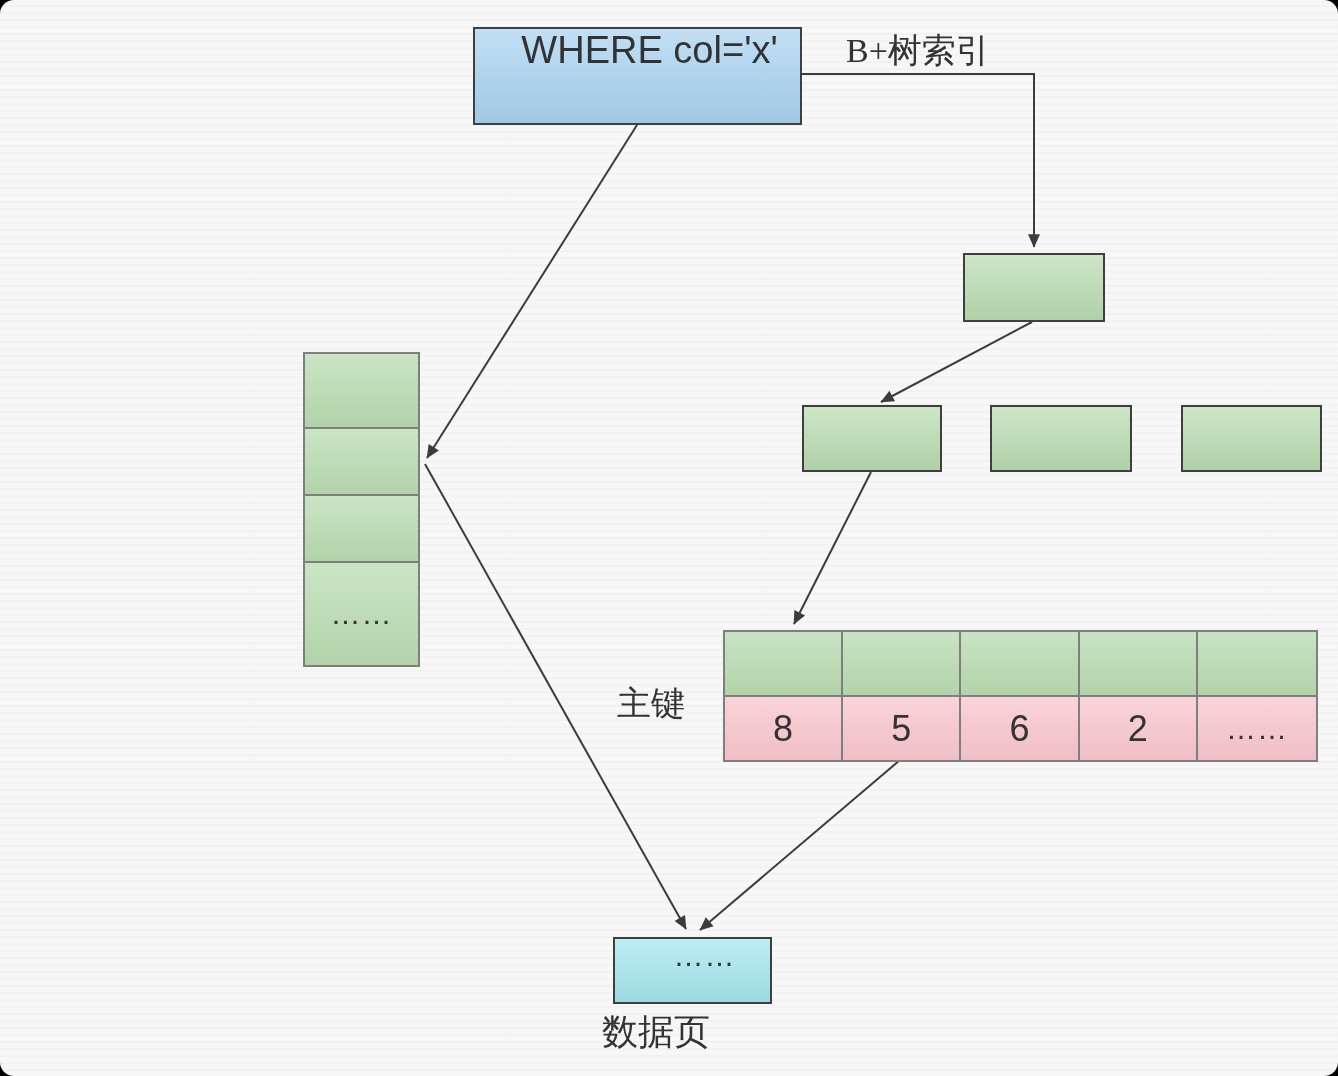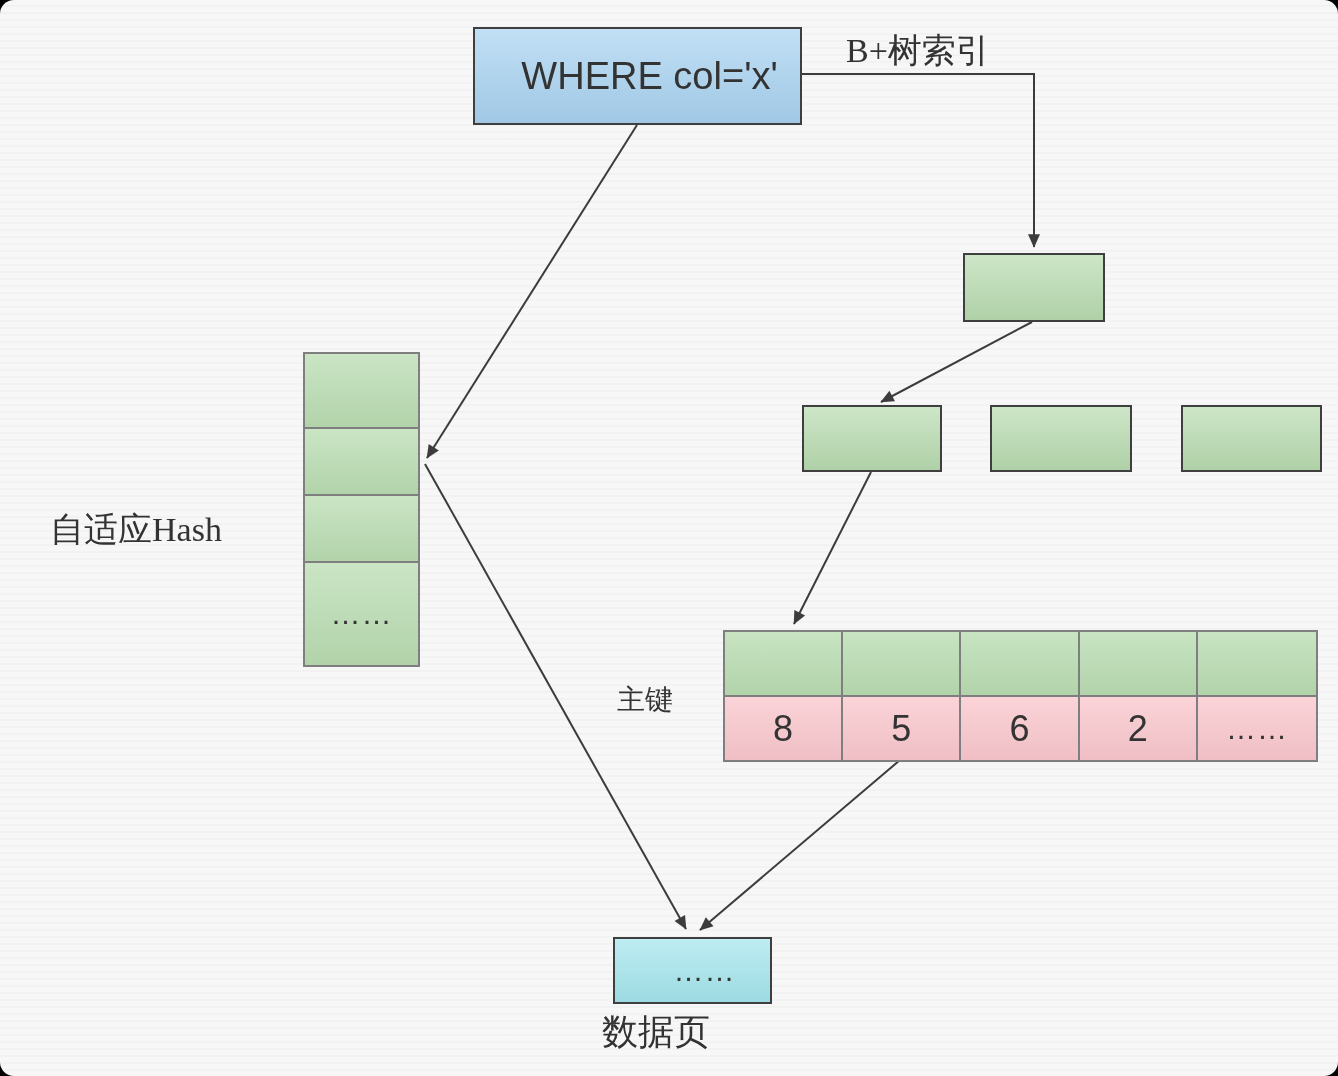--- a/index.html
+++ b/index.html
@@ -9,32 +9,32 @@
     background-color:var(--background,#f7f7f8);
     background-image:repeating-linear-gradient(180deg,
       rgba(255,255,255,0) 0px, rgba(255,255,255,0) 5px,
       rgba(0,0,0,0.018) 5px, rgba(0,0,0,0.018) 7px);
     border-radius:14px;overflow:hidden;
     color:var(--text,#333);
   }
   .box{
     position:absolute;box-sizing:border-box;
     border:2px solid var(--box_border,#3f3f3f);
-    display:flex;align-items:center;justify-content:center;
+    display:flex;justify-content:center;
     background-image:linear-gradient(rgba(255,255,255,.28),rgba(0,0,0,.05));
     padding-left:24px;
   }
   .blue{background-color:var(--blue,#a9d3f1);}
   .green{background-color:var(--green,#b9dcb1);}
   .cyan{background-color:var(--cyan,#a5e6ee);}
   .label{position:absolute;white-space:nowrap;color:var(--text,#333);font-family:Liberation Serif, serif;}
   .query-box{left:473px;top:27px;width:329px;height:98px;font-size:38px;}
   .btree-label{left:846px;top:28px;font-size:34px;}
   .hash-label{left:50px;top:507px;font-size:34px;}
-  .pk-label{left:617px;top:681px;font-size:28px;}
+  .pk-label{left:617px;top:681px;font-size:34px;}
   .datapage-label{left:602px;top:1008px;font-size:36px;}
 
   .root-box{left:963px;top:253px;width:142px;height:69px;}
   .child-box{top:405px;height:67px;}
   .child-1{left:802px;width:140px;}
   .child-2{left:990px;width:142px;}
   .child-3{left:1181px;width:141px;}
 
   .hash-stack{
     position:absolute;left:303px;top:352px;width:117px;box-sizing:border-box;
@@ -90,21 +90,20 @@
       <path d="M871 472 L794 624" marker-end="url(#arrow)"></path>
       <path d="M900 760 L700 930" marker-end="url(#arrow)"></path>
     </g>
   </svg>
 
   <div class="box blue query-box">
     <span>WHERE col='x'</span>
   </div>
 
   <div class="label btree-label">B+树索引</div>
-  <div class="label hash-label">自适应Hash</div>
   <div class="label pk-label">主键</div>
   <div class="label datapage-label">数据页</div>
 
   <div class="box green root-box">
     <span></span>
   </div>
   <div class="box green child-box child-1">
     <span></span>
   </div>
   <div class="box green child-box child-2">

